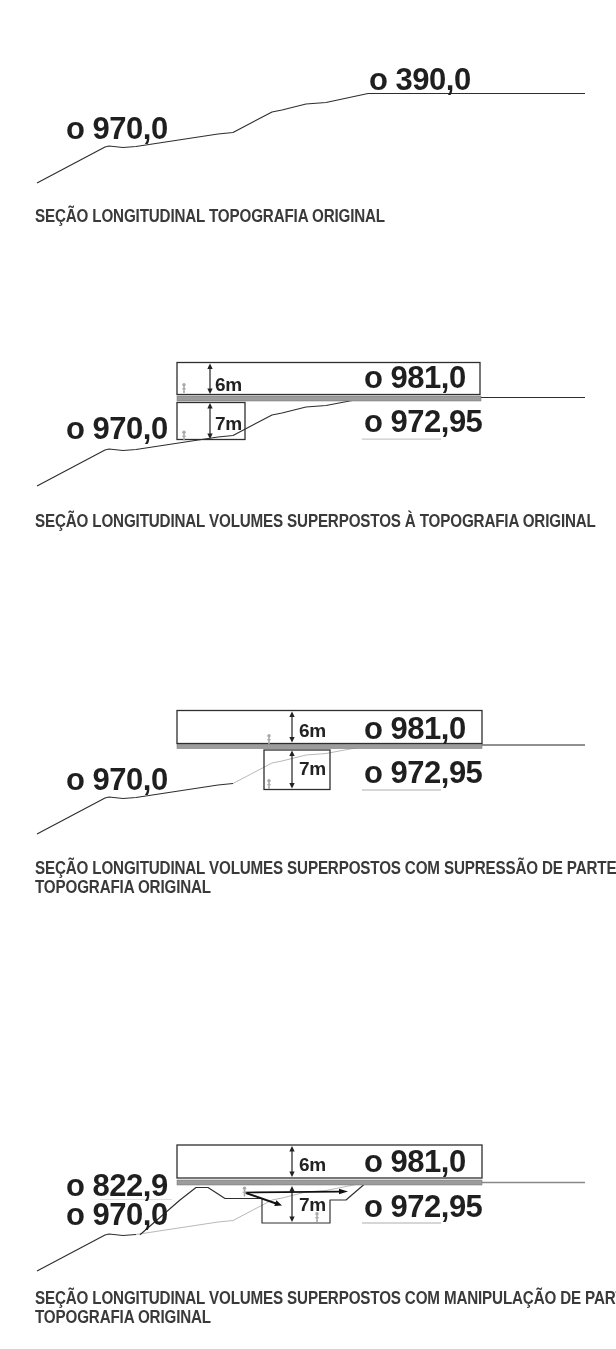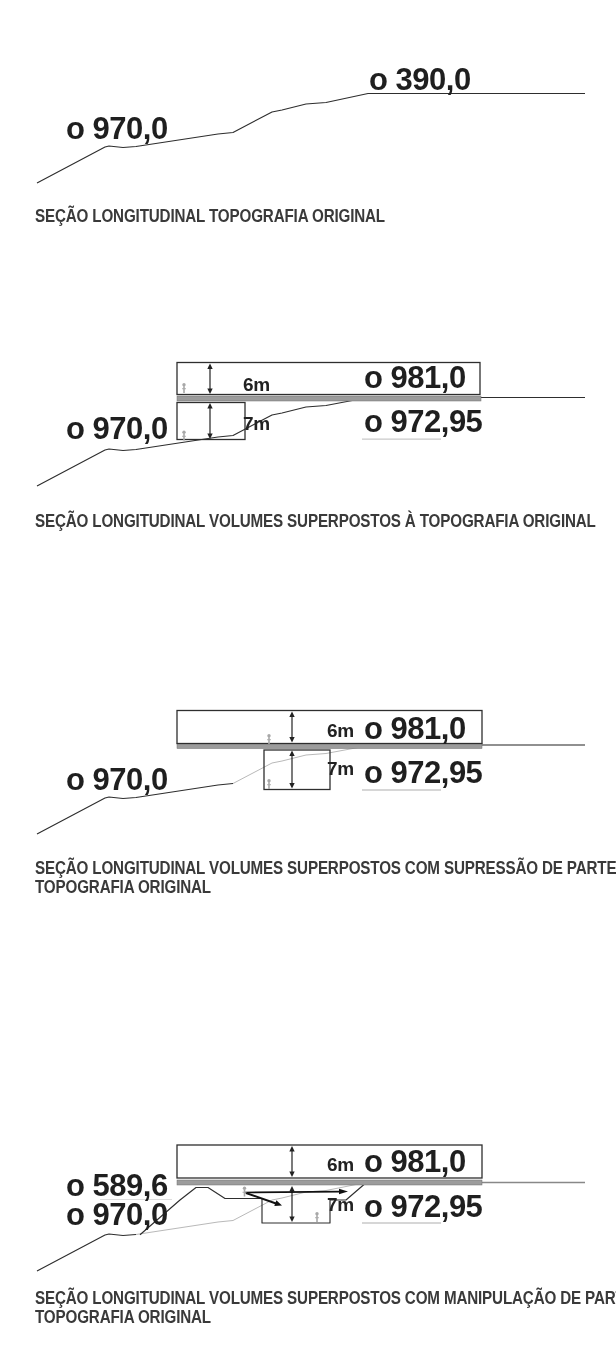--- a/index.html
+++ b/index.html
@@ -1,21 +1,21 @@
 <!DOCTYPE html>
 <html style="--text: #1f1f1f; --caption: #3a3a3a; --line-dark: #2e2e2e; --line-faint: #b9b9b9; --slab-gray: #9c9c9c; --figure-gray: #a8a8a8;"><head>
 <meta charset="utf-8">
 <style>
   html,body{margin:0;padding:0;background:#fff;}
   .canvas{position:relative;width:616px;height:1349px;background:#fff;overflow:hidden;
           font-family:"Liberation Sans",sans-serif;}
   svg{position:absolute;left:0;top:0;}
   .lbl{position:absolute;white-space:nowrap;color:var(--text,#1f1f1f);}
   .elev{font-size:31px;font-weight:600;letter-spacing:-0.5px;line-height:1;}
-  .dimlabel{font-size:19px;font-weight:600;letter-spacing:-0.3px;line-height:1;color:#222;margin-left:28px;}
+  .dimlabel{font-size:19px;font-weight:600;letter-spacing:-0.3px;line-height:1;color:#222;}
   .caption{font-size:19px;font-weight:600;letter-spacing:-0.2px;line-height:19px;
            color:var(--caption,#3a3a3a);transform:scaleX(0.8);transform-origin:left top;}
   
   .ln-dark{stroke:var(--line-dark,#2e2e2e);stroke-width:1.15;fill:none;stroke-linejoin:round;}
   .ln-faint{stroke:var(--line-faint,#b9b9b9);stroke-width:1;fill:none;stroke-linejoin:round;}
   .ln-gray-thick{stroke:#909090;stroke-width:2.2;fill:none;}
   .ln-gray-mid{stroke:#888;stroke-width:1.5;fill:none;}
   .box{fill:#fff;stroke:var(--line-dark,#2e2e2e);stroke-width:1.3;}
   .box7{fill:none;stroke:var(--line-dark,#2e2e2e);stroke-width:1.3;}
   .slab{fill:var(--slab-gray,#9c9c9c);stroke:#6f6f6f;stroke-width:0.5;}
@@ -133,21 +133,21 @@
 <div class="lbl elev" style="left:66px;top:764px">o 970,0</div>
 <div class="lbl elev" style="left:364px;top:713px">o 981,0</div>
 <div class="lbl elev" style="left:364px;top:757px">o 972,95</div>
 <div class="lbl dimlabel" style="left:299px;top:721px">6m</div>
 <div class="lbl dimlabel" style="left:299px;top:759px">7m</div>
 <div class="lbl caption" style="left:35px;top:858px">
   <div>SEÇÃO LONGITUDINAL VOLUMES SUPERPOSTOS COM SUPRESSÃO DE PARTE DA</div>
   <div>TOPOGRAFIA ORIGINAL</div>
 </div>
 
-<div class="lbl elev" style="left:66px;top:1170px">o 589,6</div>
+<div class="lbl elev" style="left:66px;top:1170px">o 822,9</div>
 <div class="lbl elev" style="left:66px;top:1199px">o 970,0</div>
 <div class="lbl elev" style="left:364px;top:1146px">o 981,0</div>
 <div class="lbl elev" style="left:364px;top:1191px">o 972,95</div>
 <div class="lbl dimlabel" style="left:299px;top:1155px">6m</div>
 <div class="lbl dimlabel" style="left:299px;top:1195px">7m</div>
 <div class="lbl caption" style="left:35px;top:1288px">
   <div>SEÇÃO LONGITUDINAL VOLUMES SUPERPOSTOS COM MANIPULAÇÃO DE PARTE DA</div>
   <div>TOPOGRAFIA ORIGINAL</div>
 </div>
 

